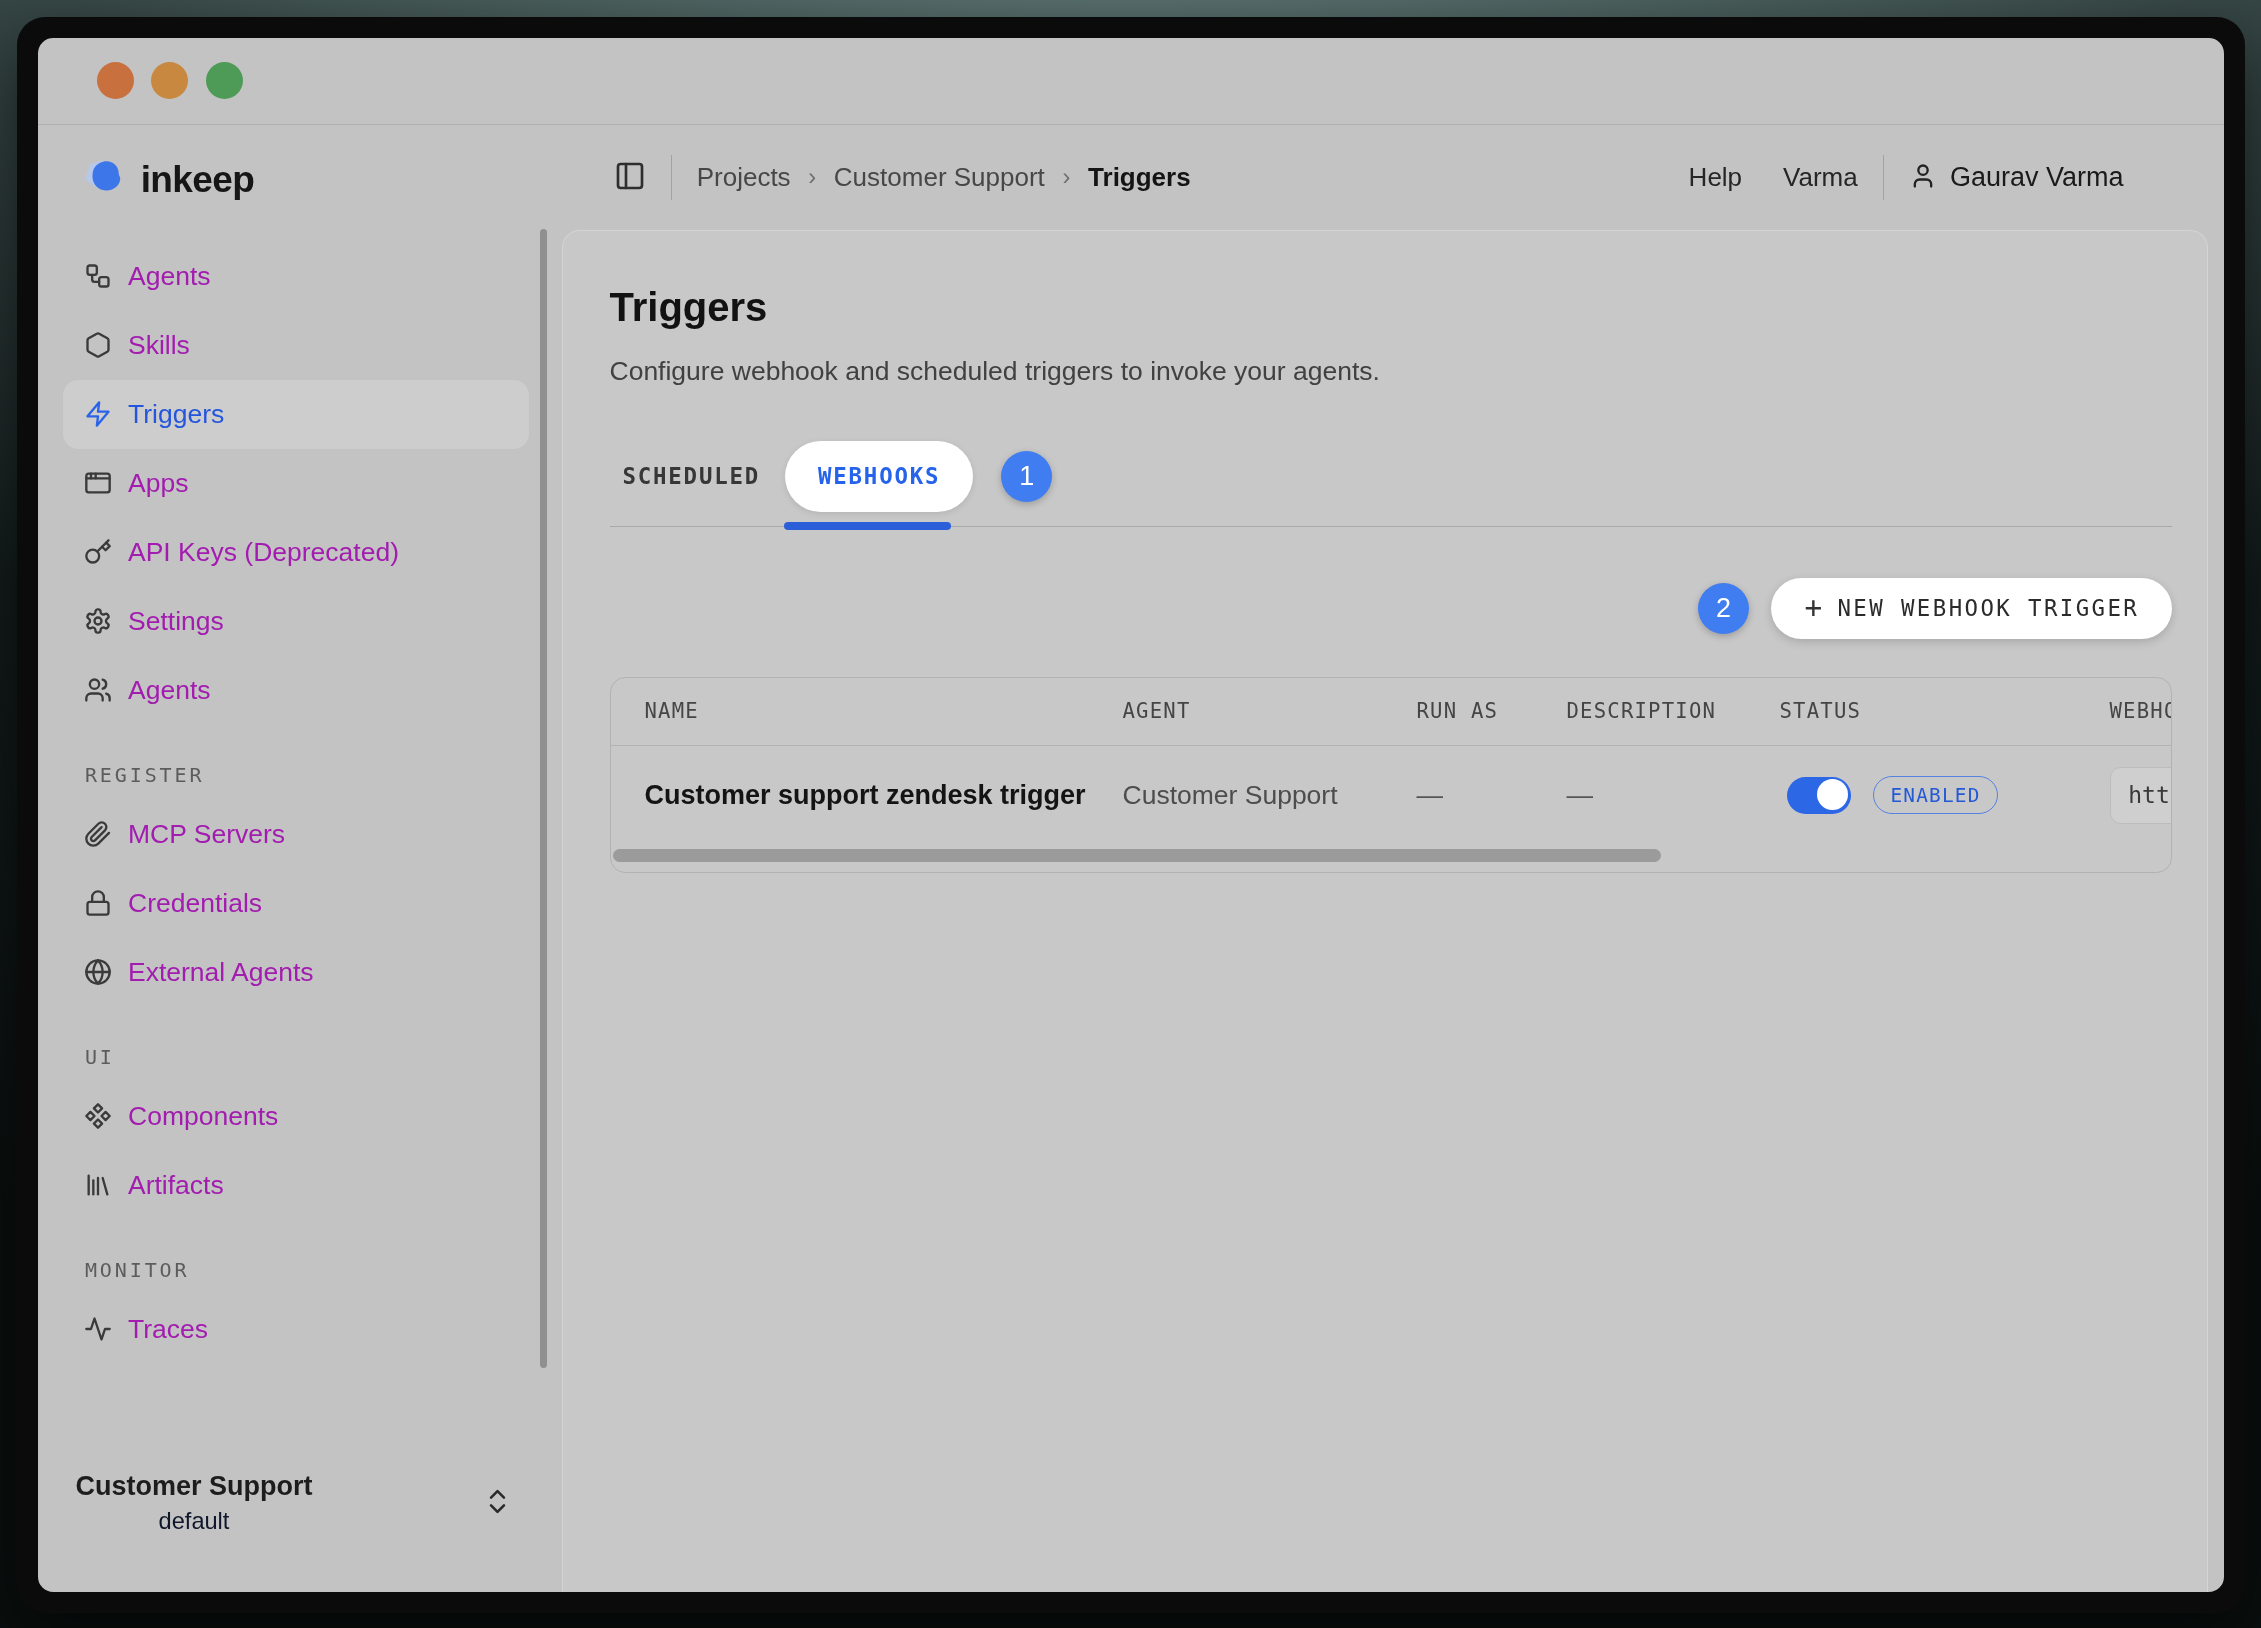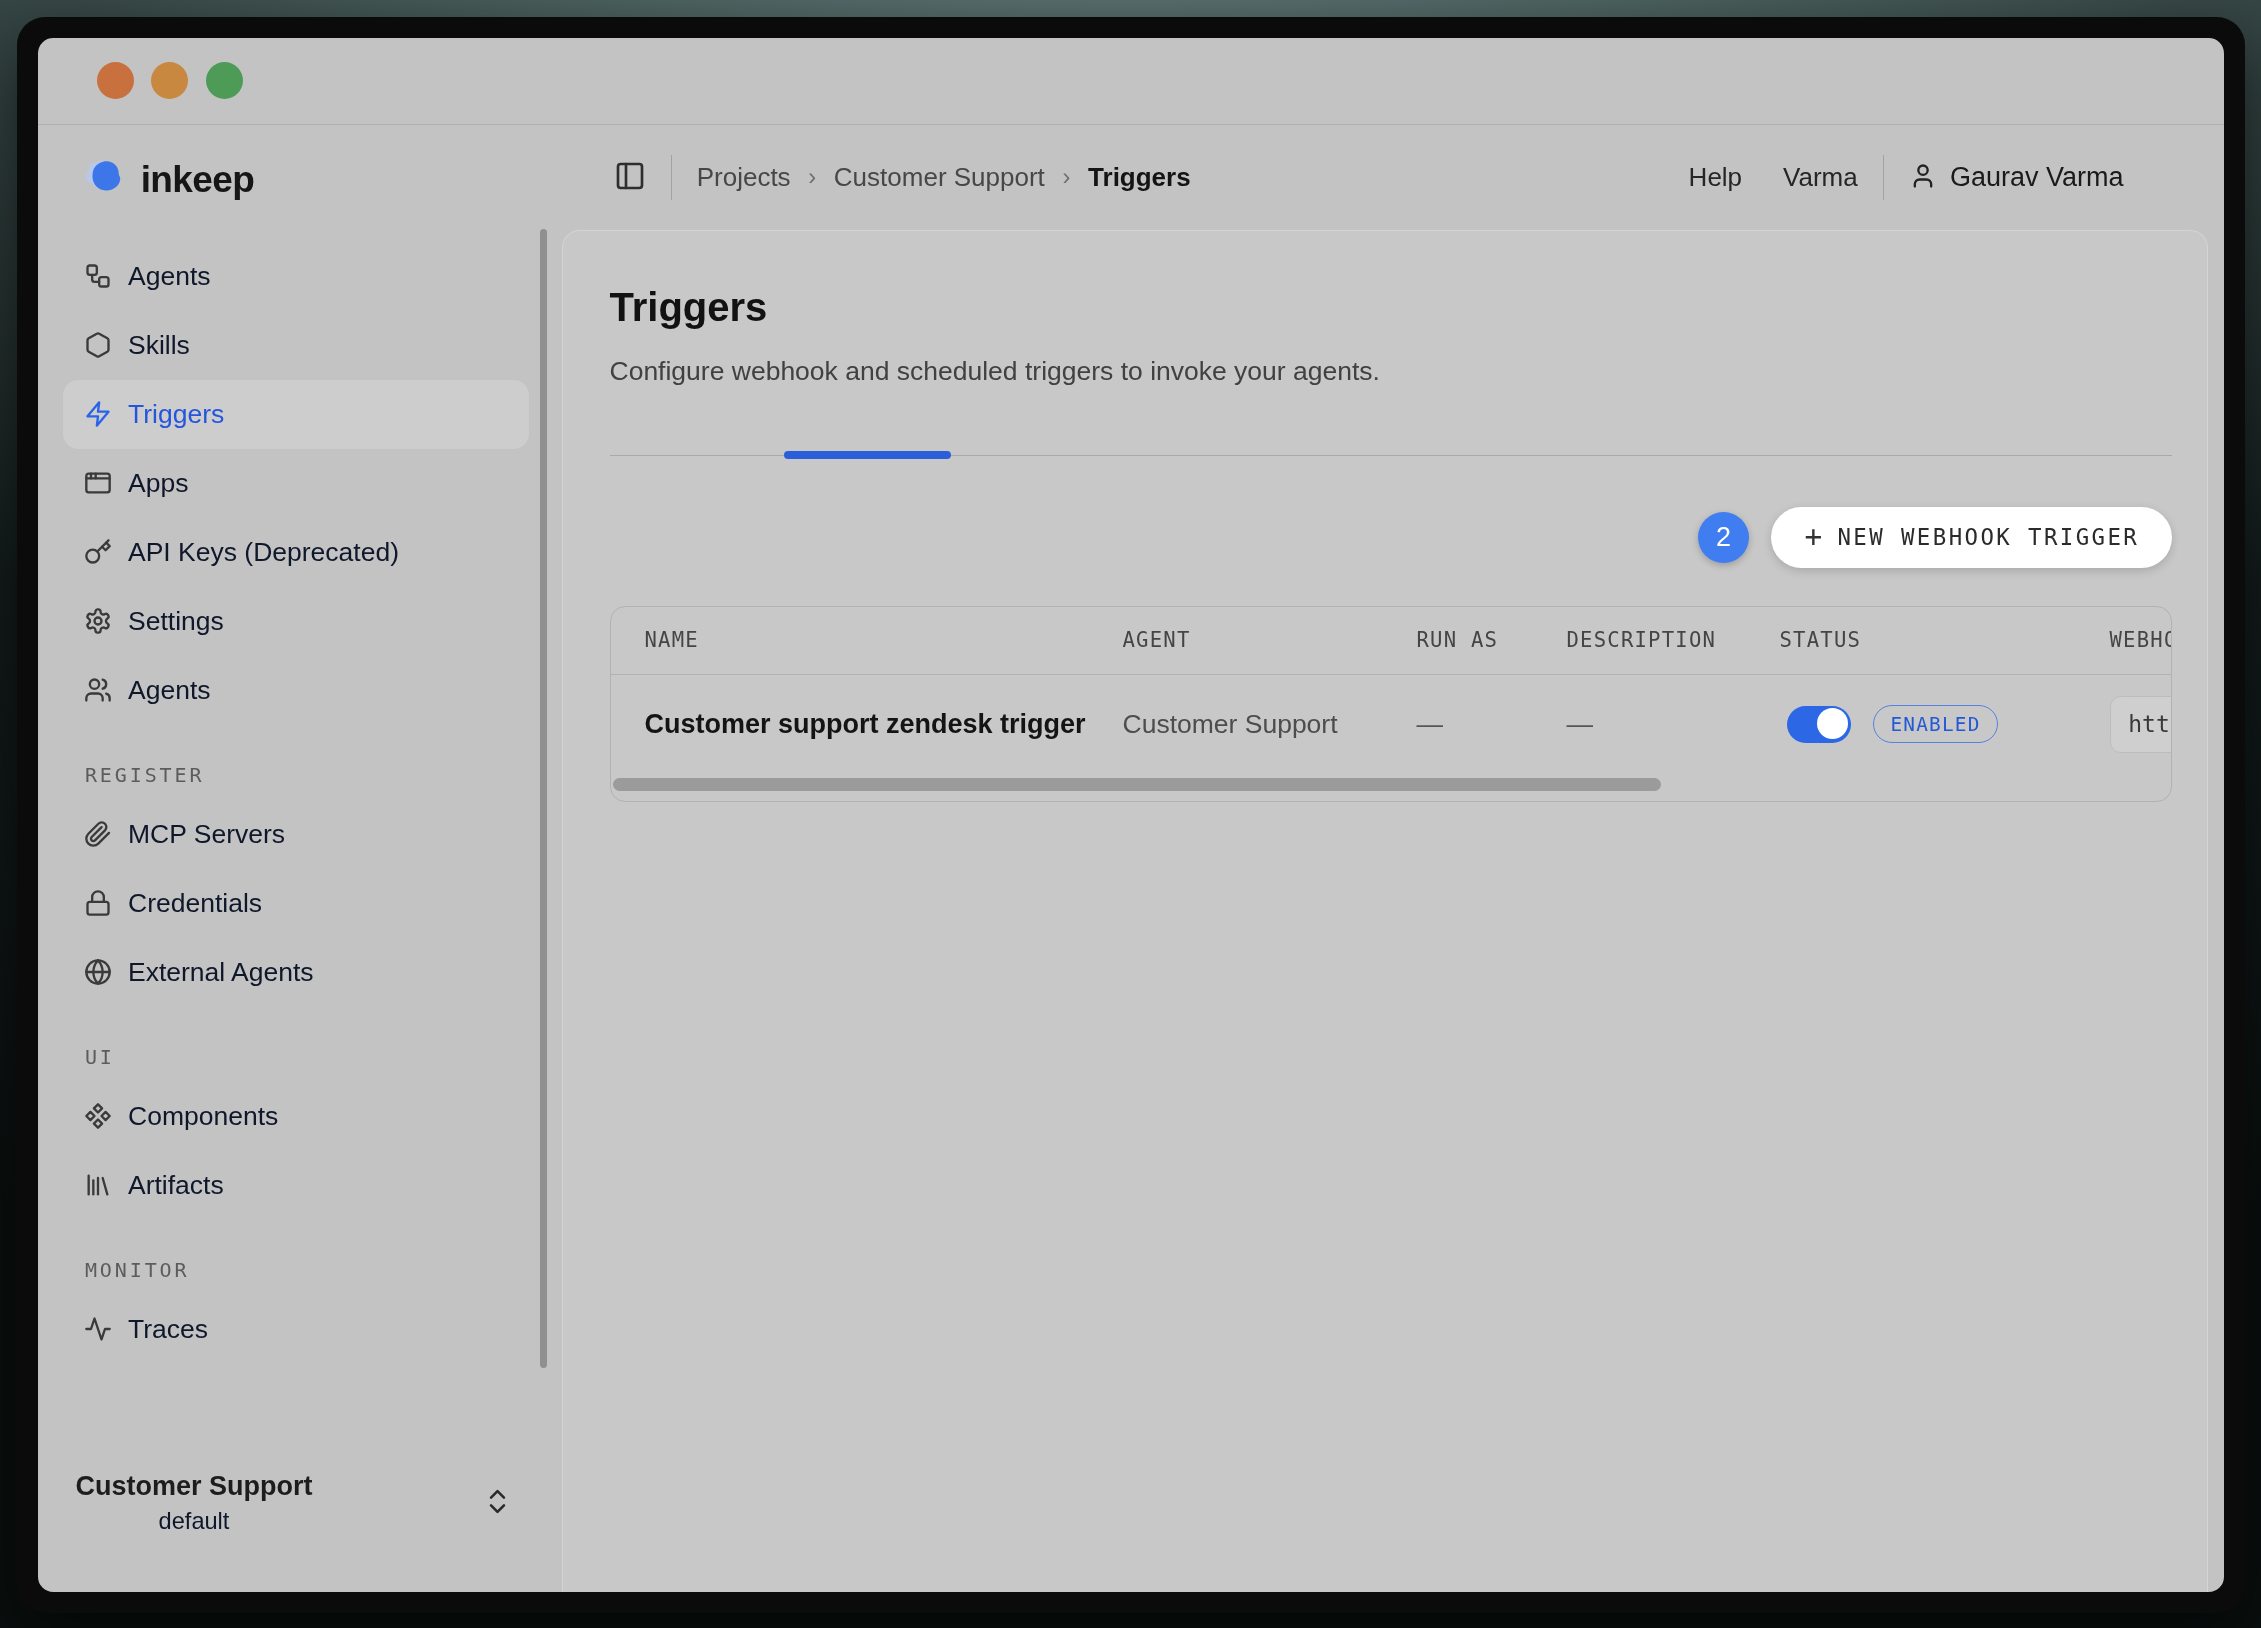--- a/index.html
+++ b/index.html
@@ -27,21 +27,21 @@
   
   .body-row { flex:1; display:flex; min-height:0; }
   
   .sidebar { width:524px; flex:none; position:relative; display:flex; flex-direction:column; }
   .logo-row { margin:32px 0 0 38px; display:flex; align-items:center; gap:8.2px; }
   .logo-mark { width:57px; height:47px; flex:none; }
   .logo-text { font-size:37px; font-weight:600; letter-spacing:-0.6px; color:#161616; }
   .nav { margin-top:38px; padding:0 33px 0 25px; }
   .nav-item {
     height:69px; border-radius:15.3px; display:flex; align-items:center;
-    gap:16.5px; padding-left:21px; font-size:26.5px; font-weight:500; color:#0f172a; cursor:pointer;
+    gap:16.5px; padding-left:21px; font-size:26.5px; font-weight:500; color:#a21caf; cursor:pointer;
   }
   .nav-item .ico { width:28px; height:28px; flex:none; display:flex; }
   .nav-item svg { width:28px; height:28px; stroke:#3a3a3a; }
   .nav-item.active { background:#cdcdcd; color:#2456dd; }
   .nav-item.active svg { stroke:#2b63e8; }
   .section-label {
     font-family:"DejaVu Sans Mono", monospace; font-size:20px; color:#5c5c5c;
     letter-spacing:2.9px; margin:38px 0 13px 22.4px;
   }
   .side-scrollbar { position:absolute; right:14.7px; top:104px; width:7px; height:1139px; background:#909090; border-radius:3.5px; }
@@ -336,20 +336,25 @@
             </span>
             <span class="user-name">Gaurav Varma</span>
           </div>
         </div>
 
         <div class="panel">
           <div class="page-title">Triggers</div>
           <div class="page-desc">Configure webhook and scheduled triggers to invoke your agents.</div>
 
           <div class="tabs">
+            <div class="tabs-row">
+              <span class="tab plain">SCHEDULED</span>
+              <span class="tab pill">WEBHOOKS</span>
+              <span class="num-badge">1</span>
+            </div>
             <div class="tab-underline"></div>
           </div>
 
           <div class="action-row">
             <span class="num-badge">2</span>
             <div class="btn-new">
               <span class="plus">+</span>
               <span>NEW WEBHOOK TRIGGER</span>
             </div>
           </div>

